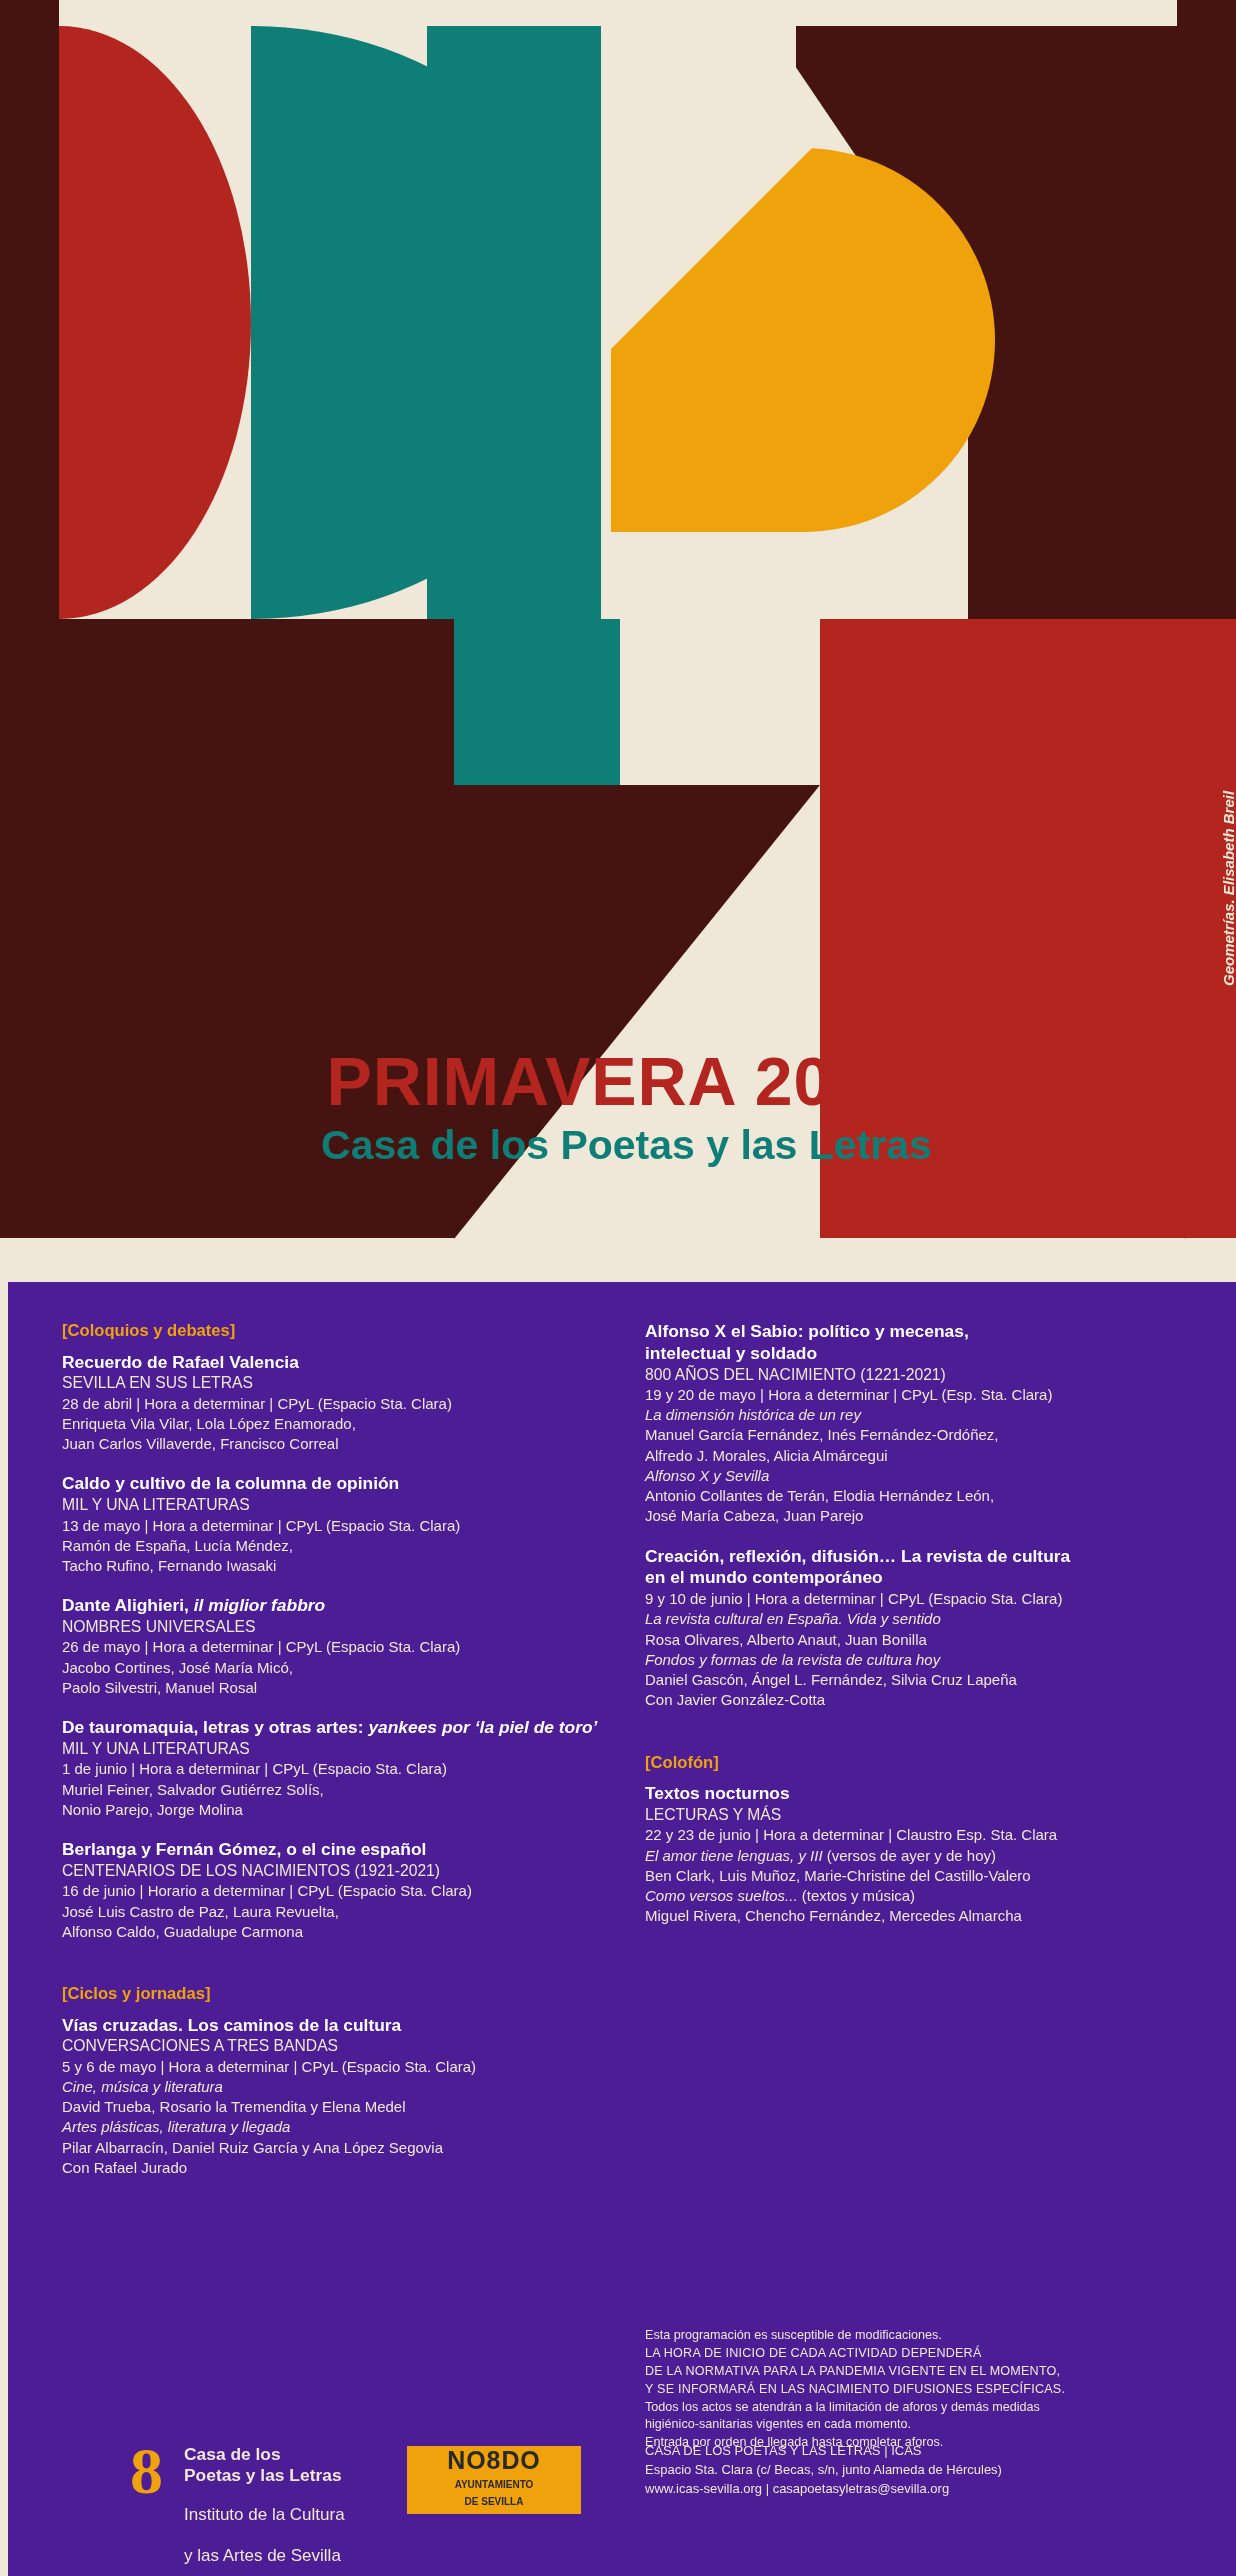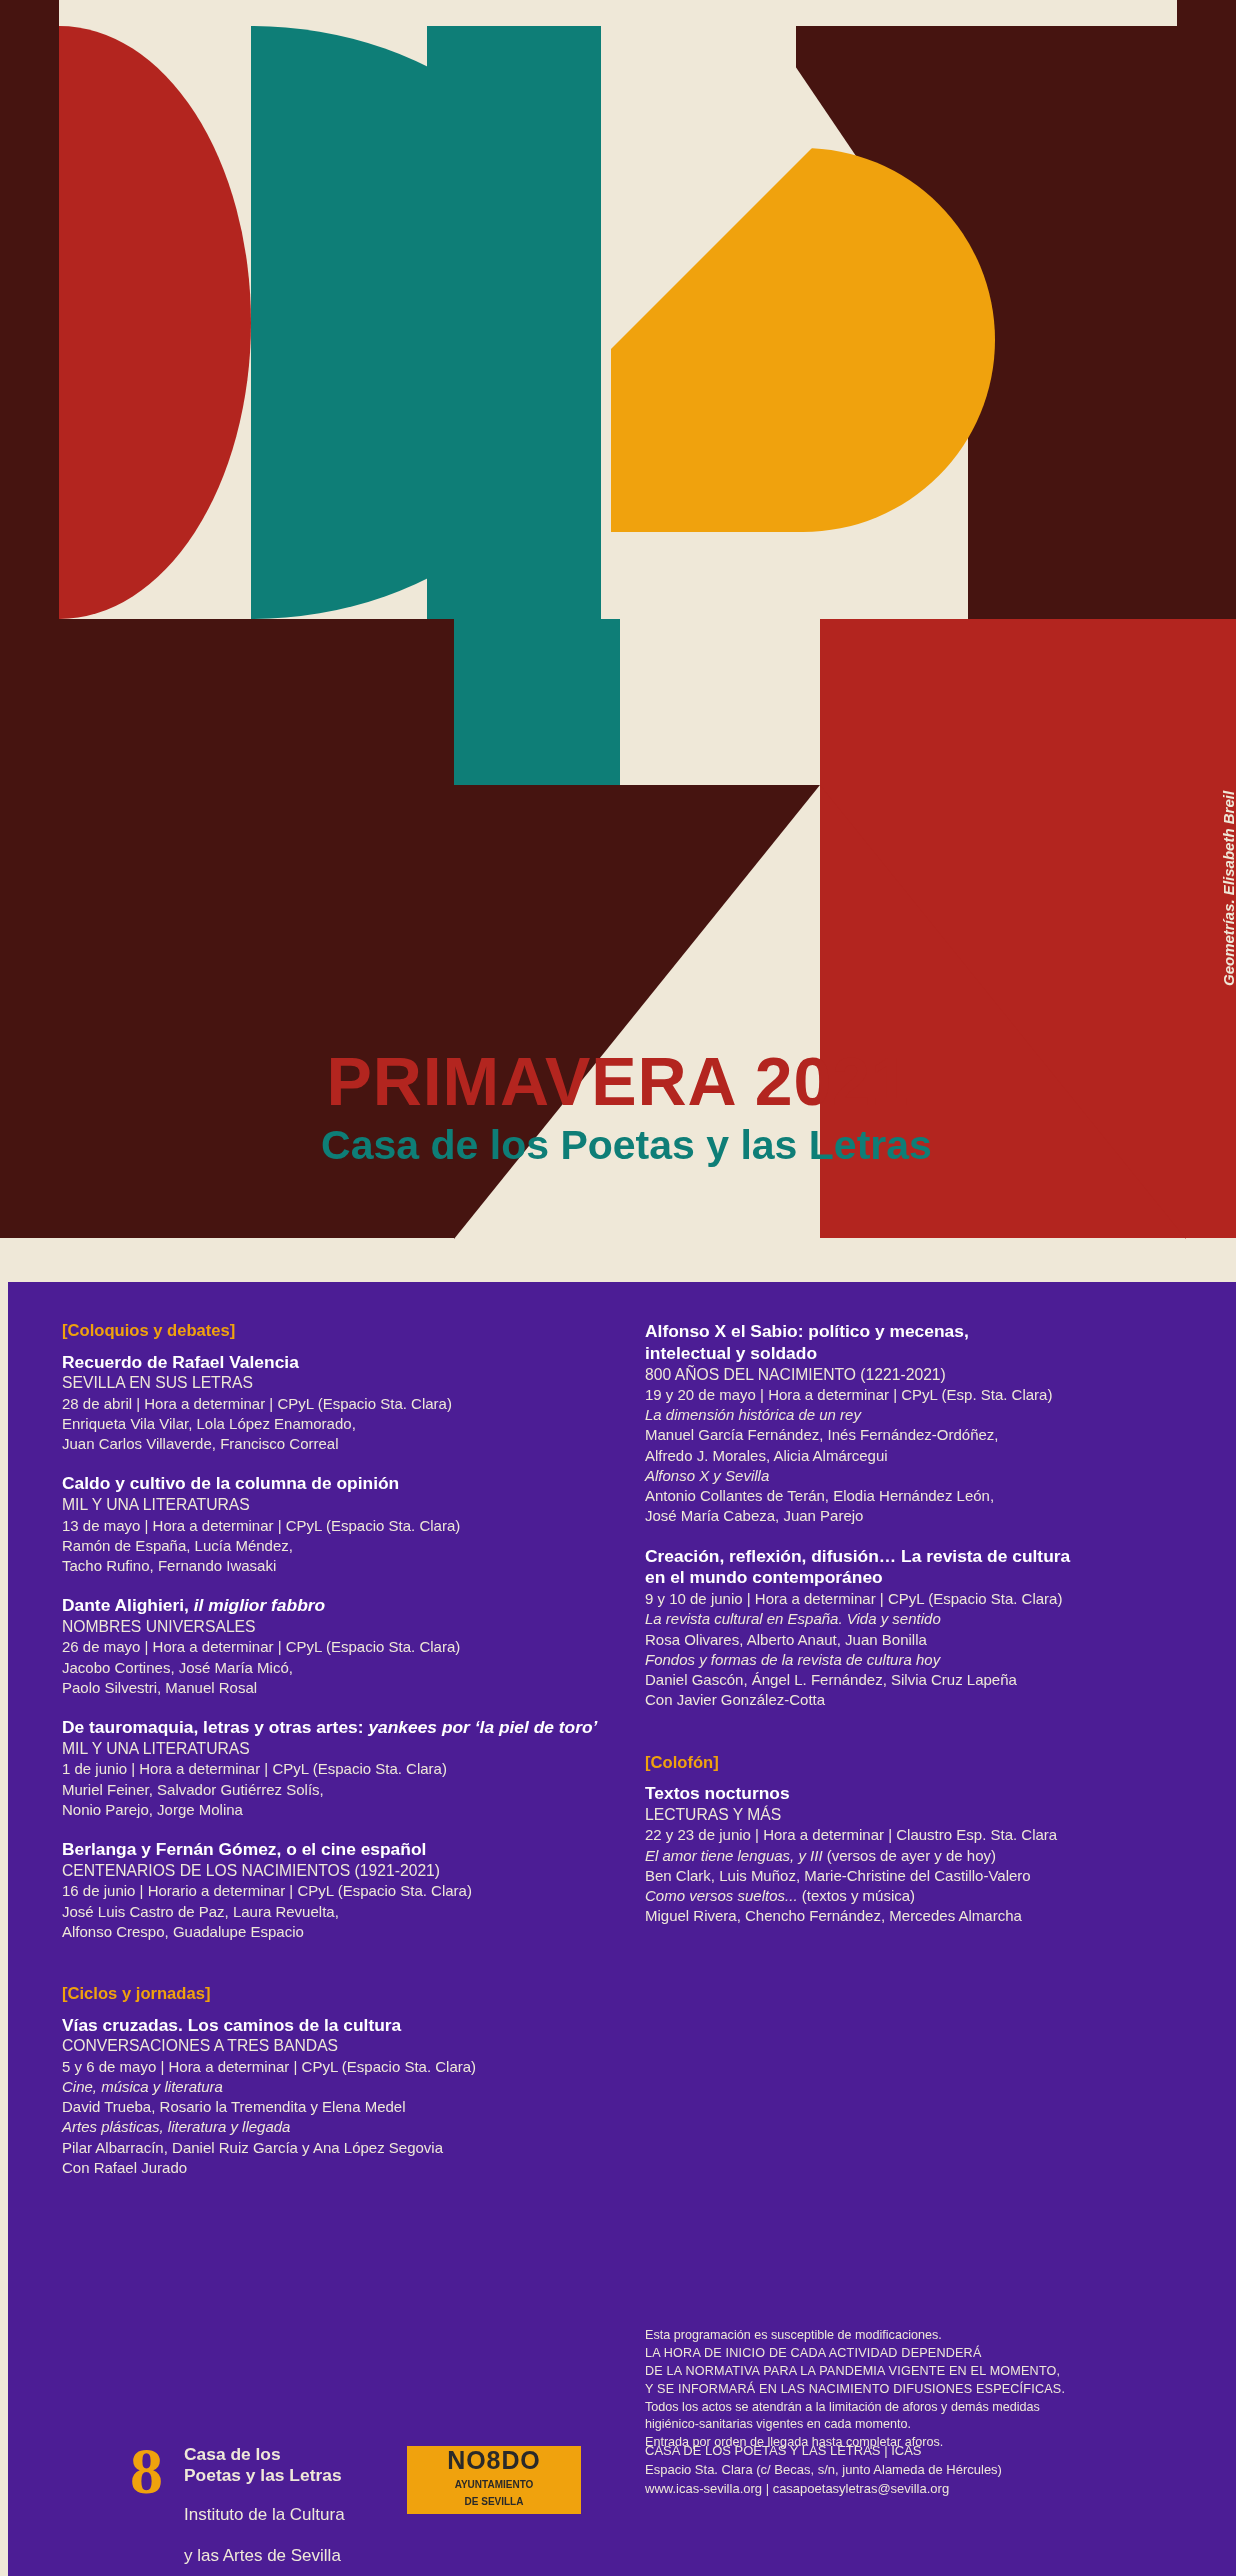--- a/index.html
+++ b/index.html
@@ -155,21 +155,21 @@
         <div class="e-when">1 de junio | Hora a determinar | CPyL (Espacio Sta. Clara)</div>
         <div class="e-people">Muriel Feiner, Salvador Gutiérrez Solís,</div>
         <div class="e-people">Nonio Parejo, Jorge Molina</div>
       </div>
 
       <div class="entry">
         <div class="e-title">Berlanga y Fernán Gómez, o el cine español</div>
         <div class="e-series">CENTENARIOS DE LOS NACIMIENTOS (1921-2021)</div>
         <div class="e-when">16 de junio | Horario a determinar | CPyL (Espacio Sta. Clara)</div>
         <div class="e-people">José Luis Castro de Paz, Laura Revuelta,</div>
-        <div class="e-people">Alfonso Crespo, Guadalupe Espacio</div>
+        <div class="e-people">Alfonso Caldo, Guadalupe Carmona</div>
       </div>
 
       <div class="block-gap"></div>
 
       <div class="section-head">[Ciclos y jornadas]</div>
 
       <div class="entry">
         <div class="e-title">Vías cruzadas. Los caminos de la cultura</div>
         <div class="e-series">CONVERSACIONES A TRES BANDAS</div>
         <div class="e-when">5 y 6 de mayo | Hora a determinar | CPyL (Espacio Sta. Clara)</div>

